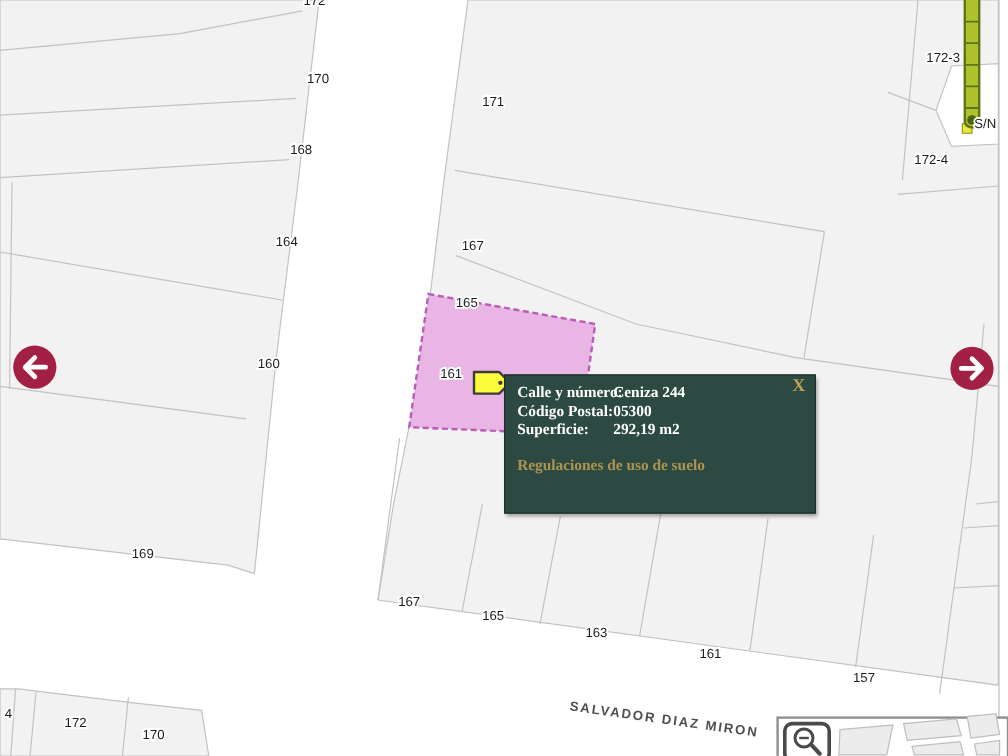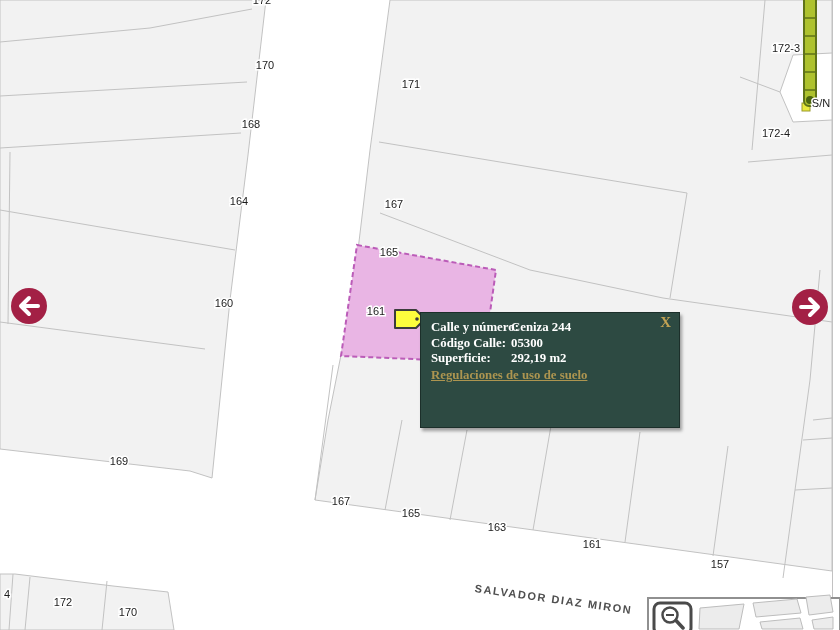--- a/index.html
+++ b/index.html
@@ -13,21 +13,21 @@
   .streetlabel{font:bold 11px "Liberation Sans",sans-serif;fill:#4f4f4f;letter-spacing:1.6px;
     text-anchor:middle;}
   
   #popup{position:absolute;left:420px;top:312px;width:260px;height:116px;background:#2d4a42;
     border:1px solid #1c2f2a;box-shadow:2px 3px 3px rgba(0,0,0,.35);color:#fff;
     font-family:"Liberation Serif",serif;font-weight:bold;font-size:12.8px;box-sizing:border-box;
     padding:7px 10px 0 10px;}
   .prow{line-height:15.6px;white-space:nowrap;}
   .plabel{display:inline-block;width:80px;}
   .pvalue{display:inline-block;}
-  #popup-link{display:inline-block;margin-top:0;color:#ad9550;text-decoration:underline;
+  #popup-link{display:inline-block;margin-top:13px;color:#ad9550;
     cursor:pointer;line-height:16px;}
   #popup-close{position:absolute;top:1px;right:8px;color:#c1a254;font-size:15px;cursor:pointer;
     font-family:"Liberation Serif",serif;font-weight:bold;}
 </style>
 </head>
 <body>
 
 <div id="stage">
 <svg id="mapsvg" width="840" height="630" viewBox="0 0 840 630">
 
@@ -149,20 +149,20 @@
     </g>
   </g>
 </svg>
 
 <div id="popup">
   <span id="popup-close">X</span>
   <div class="prow">
     <span class="plabel">Calle y número:</span><span class="pvalue">Ceniza 244</span>
   </div>
   <div class="prow">
-    <span class="plabel">Código Calle:</span><span class="pvalue">05300</span>
+    <span class="plabel">Código Postal:</span><span class="pvalue">05300</span>
   </div>
   <div class="prow">
     <span class="plabel">Superficie:</span><span class="pvalue">292,19 m2</span>
   </div>
   <span id="popup-link">Regulaciones de uso de suelo</span>
 </div>
 </div>
 
 </body></html>

